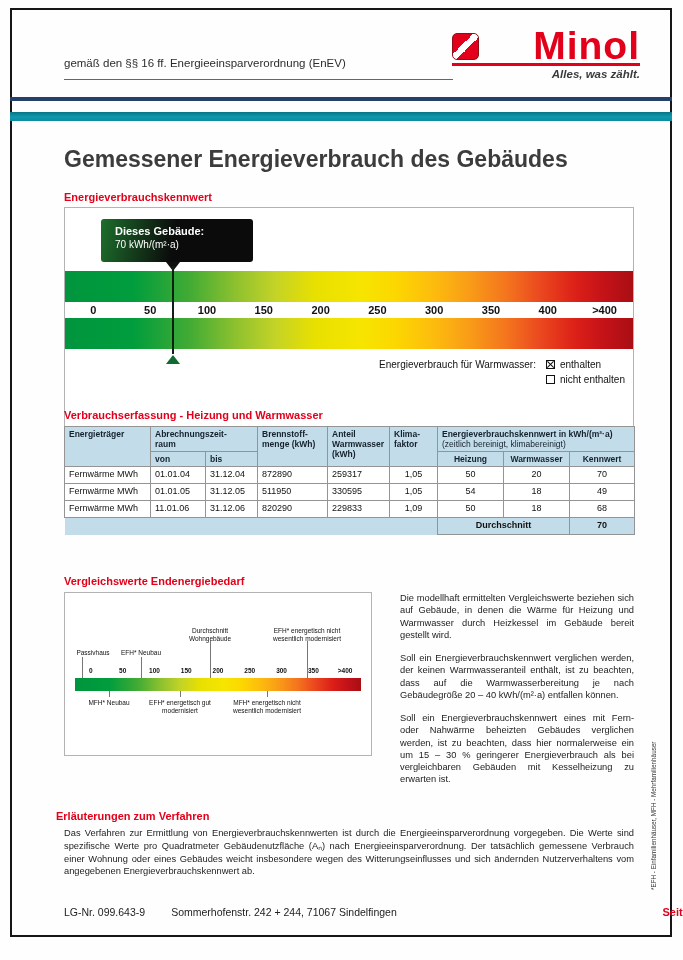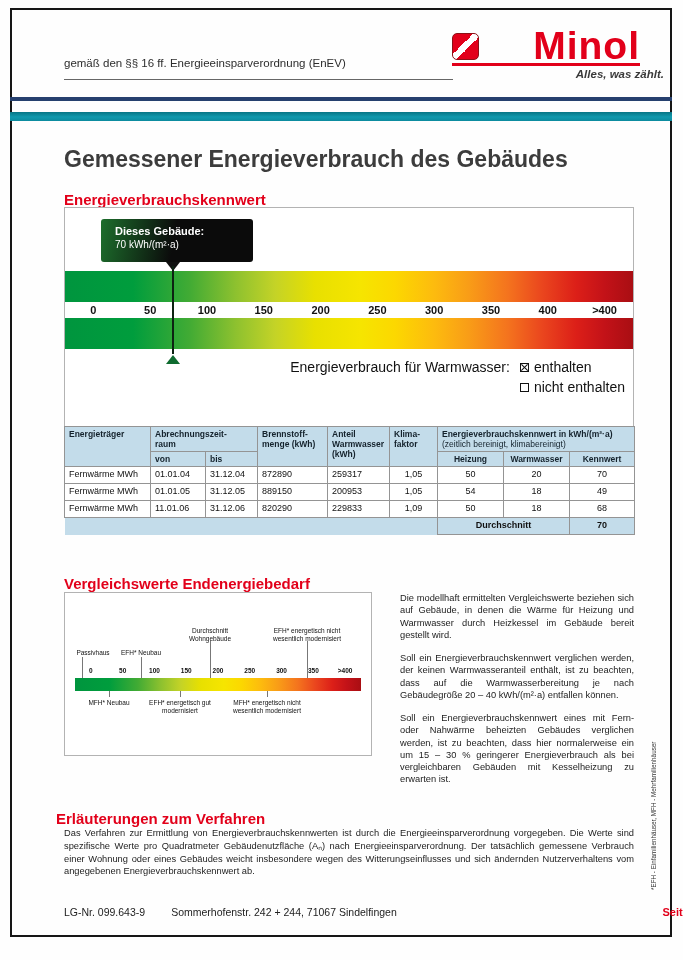--- a/index.html
+++ b/index.html
@@ -9,28 +9,28 @@
   .frame { position:absolute; left:10px; top:8px; width:662px; height:929px; border:2px solid #161616; }
 
   .hdr-title { position:absolute; left:64px; top:30px; font-size:19px; font-weight:bold; color:#2d2d2d; letter-spacing:.2px; }
   .hdr-sub { position:absolute; left:64px; top:57px; font-size:11.5px; color:#2d2d2d; }
   .hdr-rule { position:absolute; left:64px; top:79px; width:389px; height:1px; background:#666; }
 
   .logo-icon { position:absolute; left:452px; top:33px; width:27px; height:27px; border-radius:5px; border:1px solid #8d1016;
      background:linear-gradient(135deg,#e2001a 40%,#fff 40%,#fff 58%,#e2001a 58%); }
   .logo-word { position:absolute; left:486px; top:24px; width:154px; font-size:39px; font-weight:bold; color:#e2001a; text-align:right; letter-spacing:1px; }
   .logo-rule { position:absolute; left:452px; top:63px; width:188px; height:2.5px; background:#e2001a; }
-  .logo-tag { position:absolute; left:476px; top:68px; width:188px; text-align:right; font-size:11.5px; font-weight:bold; font-style:italic; color:#3a3a3a; }
+  .logo-tag { position:absolute; left:452px; top:68px; width:188px; text-align:right; font-size:11.5px; font-weight:bold; font-style:italic; color:#3a3a3a; }
 
   .rule-navy { position:absolute; left:10px; top:97px; width:662px; height:3.5px; background:#26406e; }
   .rule-teal { position:absolute; left:10px; top:112px; width:662px; height:9px; background:linear-gradient(180deg,#077585 0%,#1099ad 55%,#0c8b9e 100%); }
 
   .page-title { position:absolute; left:64px; top:146px; font-size:23px; font-weight:bold; color:#3c3c3c; }
 
-  .sec-h { position:absolute; font-size:15px; font-weight:bold; color:#e2001a; }
+  .sec-h { position:absolute; font-size:11px; font-weight:bold; color:#e2001a; }
   .sec-h.h1 { left:64px; top:191px; }
   .sec-h.h2 { left:64px; top:409px; }
   .sec-h.h3 { left:64px; top:575px; }
   .sec-h.h4 { left:56px; top:810px;text-align:center; }
 
   .panel1 { position:absolute; left:64px; top:207px; width:570px; height:220px; border:1px solid #b3b3b3; background:#fff; }
   .tooltip { position:absolute; left:36px; top:11px; width:152px; height:43px; border-radius:3px;
      background:linear-gradient(100deg,#1d6e2c 0%,#0b0b0b 48%); color:#fff; padding:6px 0 0 14px; }
   .tooltip .t1 { font-size:11px; font-weight:bold; }
   .tooltip .t2 { font-size:10px; margin-top:2px; }
@@ -38,21 +38,21 @@
      border-left:7px solid transparent; border-right:7px solid transparent; border-top:9px solid #101010; }
   .band { position:absolute; left:0; width:100%; height:31px;
      background:linear-gradient(90deg,#00953e 0%,#009d3d 12%,#42ab34 22%,#8dc12f 30%,#c4d327 37%,#e8e000 44%,#f6e500 52%,#fcd800 58%,#fdbb0e 65%,#f99d17 71%,#f4731e 78%,#ea461e 84%,#dc1f18 90%,#c31218 95%,#a90e13 100%); }
   .band.top { top:63px; }
   .band.bottom { top:110px; }
   .scale-row { position:absolute; left:0; top:94px; width:100%; height:16px; display:flex; background:#fff; }
   .scale-row span { flex:1; text-align:center; font-size:11px; font-weight:bold; line-height:16px; color:#111; }
   .marker-line { position:absolute; left:calc(19% - 1px); top:58px; width:2.5px; height:88px; background:#0d2212; }
   .ptr-up { position:absolute; top:147px; left:calc(19% - 7px); width:0; height:0;
      border-left:7px solid transparent; border-right:7px solid transparent; border-bottom:9px solid #0f6b2f; }
-  .ww { position:absolute; right:8px; top:151px; display:flex; gap:10px; font-size:14px; color:#111; }
+  .ww { position:absolute; right:8px; top:151px; display:flex; gap:10px; font-size:10px; color:#111; }
   .ww .opt { display:flex; align-items:center; gap:5px; margin-bottom:4px; }
   .cb { position:relative; width:9px; height:9px; border:1.2px solid #111; background:#fff; flex:0 0 auto; }
   .cb.checked::before, .cb.checked::after { content:""; position:absolute; left:-0.5px; top:3.2px; width:9px; height:1.3px; background:#111; }
   .cb.checked::before { transform:rotate(45deg); }
   .cb.checked::after { transform:rotate(-45deg); }
 
   .vtable { position:absolute; left:64px; top:426px; width:570px; border-collapse:collapse; table-layout:fixed; }
   .vtable th, .vtable td { border:1px solid #949494; padding:2px 4px; vertical-align:top; }
   .vtable th { background:#c3dcea; font-size:8.5px; text-align:left; font-weight:bold; color:#14222c; }
   .vtable td { font-size:9px; color:#111; height:17px; background:#fff; }
@@ -131,20 +131,21 @@
           <span>enthalten</span>
         </div>
         <div class="opt">
           <span class="cb"></span>
           <span>nicht enthalten</span>
         </div>
       </div>
     </div>
   </div>
 
+  <div class="sec-h h2">Verbrauchserfassung - Heizung und Warmwasser</div>
   <table class="vtable">
     <colgroup>
       <col style="width:86px">
         <col style="width:55px">
         <col style="width:52px">
         <col style="width:70px">
       <col style="width:62px">
         <col style="width:48px">
         <col style="width:66px">
         <col style="width:66px">
@@ -181,22 +182,22 @@
         <td>259317</td>
         <td class="c">1,05</td>
         <td class="c">50</td>
         <td class="c">20</td>
         <td class="c">70</td>
       </tr>
       <tr>
         <td>Fernwärme MWh</td>
         <td>01.01.05</td>
         <td>31.12.05</td>
-        <td>889150</td>
-        <td>200953</td>
+        <td>511950</td>
+        <td>330595</td>
         <td class="c">1,05</td>
         <td class="c">54</td>
         <td class="c">18</td>
         <td class="c">49</td>
       </tr>
       <tr>
         <td>Fernwärme MWh</td>
         <td>11.01.06</td>
         <td>31.12.06</td>
         <td>820290</td>

